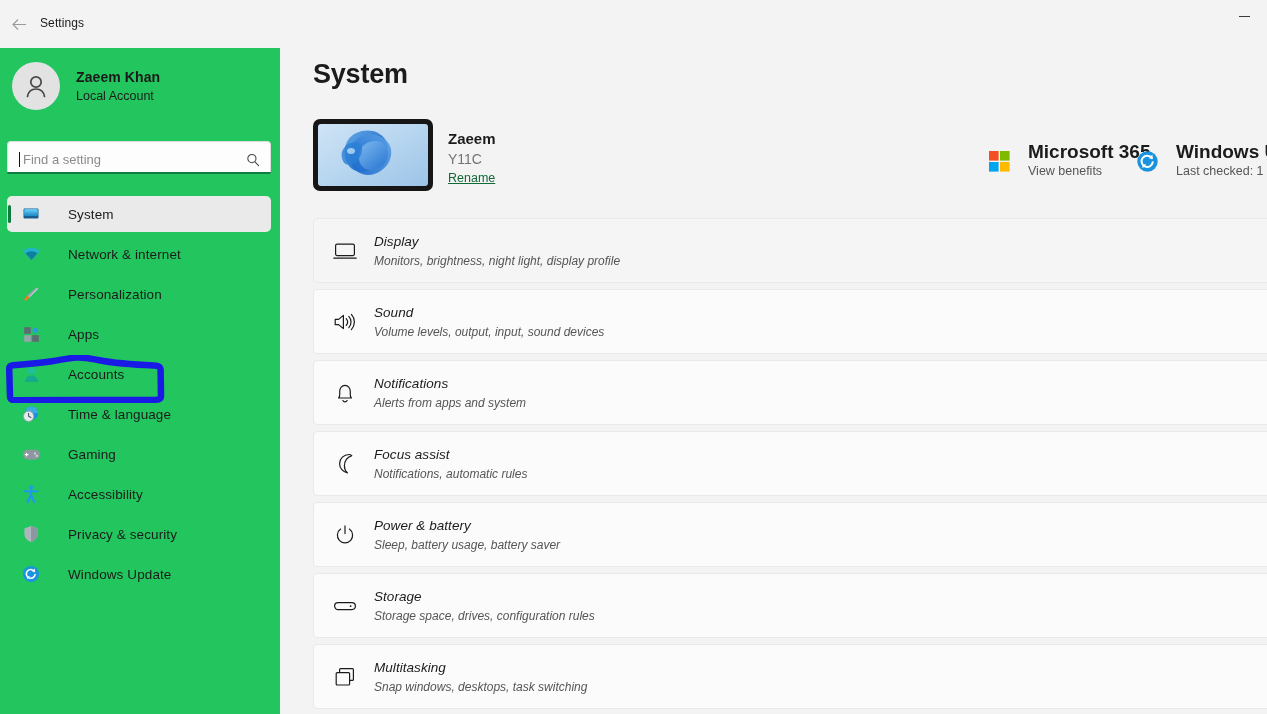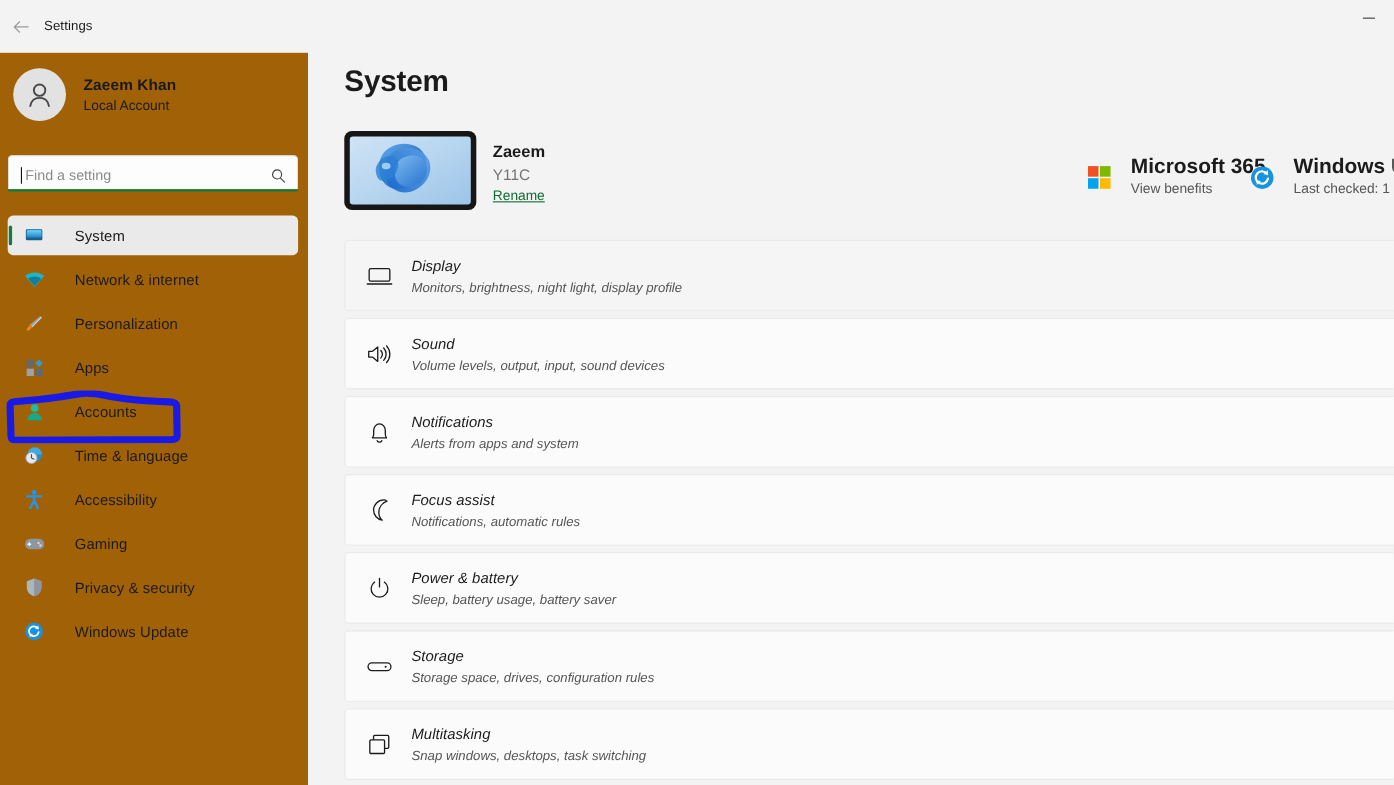--- a/index.html
+++ b/index.html
@@ -29,21 +29,21 @@
   #min-btn {
     position: absolute; right: 0px; top: 0px; width: 46px; height: 32px;
     display: flex; align-items: center; justify-content: center;
     color: #1b1b1b; font-size: 12px;
   }
   #min-btn .bar { width: 11px; height: 1px; background: #3a3a3a; }
 
   
   #sidebar {
     position: absolute; left: 0; top: 48px; width: 280px; height: 666px;
-    background: #a16207;
+    background: #22c55e;
   }
   #account {
     position: absolute; left: 10px; top: 7px; width: 265px; height: 62px;
     display: flex; align-items: center; border-radius: 5px;
   }
   #avatar {
     width: 48px; height: 48px; border-radius: 50%;
     background: #e2e2e2; margin-left: 2px;
     display: flex; align-items: center; justify-content: center;
     flex: 0 0 48px;
@@ -281,39 +281,39 @@
           <path d="M3 8.2 A6.6 6.6 0 0 1 16.2 8.2 Z" fill="#46b4e8" opacity=".75"></path>
           <circle cx="6.6" cy="11.3" r="5.1" fill="#e6eaee" stroke="#9aa3ab" stroke-width=".9"></circle>
           <path d="M6.6 8.3 L6.6 11.3 L8.9 12.5" stroke="#44515b" stroke-width="1.05" fill="none" stroke-linecap="round"></path>
         </svg>
       </span>
       <span class="nav-label">Time &amp; language</span>
     </div>
 
     <div class="nav-item">
       <span class="nav-icon">
-        <svg width="16" height="18" viewBox="0 0 16 18">
-          <circle cx="8" cy="2.6" r="2.1" fill="#2196f3"></circle>
-          <path d="M1.6 6.2 L14.4 6.2" stroke="#2196f3" stroke-width="2.1" stroke-linecap="round"></path>
-          <path d="M8 5.6 L8 10.4 M8 10 L4.6 17 M8 10 L11.4 17" stroke="#2196f3" stroke-width="2.1" fill="none" stroke-linecap="round"></path>
-        </svg>
-      </span>
-      <span class="nav-label">Accessibility</span>
-    </div>
-
-    <div class="nav-item">
-      <span class="nav-icon">
         <svg width="19" height="15" viewBox="0 0 19 15">
           <rect x="0.8" y="2.8" width="17.4" height="9.6" rx="4.8" fill="#8e979f"></rect>
           <path d="M4.6 6.2 L4.6 9 M3.2 7.6 L6 7.6" stroke="#fff" stroke-width="1.1" stroke-linecap="round"></path>
           <circle cx="13" cy="6.6" r="1.15" fill="#cfd5da"></circle>
           <circle cx="14.8" cy="9" r="1.15" fill="#cfd5da"></circle>
         </svg>
       </span>
       <span class="nav-label">Gaming</span>
+    </div>
+
+    <div class="nav-item">
+      <span class="nav-icon">
+        <svg width="16" height="18" viewBox="0 0 16 18">
+          <circle cx="8" cy="2.6" r="2.1" fill="#2196f3"></circle>
+          <path d="M1.6 6.2 L14.4 6.2" stroke="#2196f3" stroke-width="2.1" stroke-linecap="round"></path>
+          <path d="M8 5.6 L8 10.4 M8 10 L4.6 17 M8 10 L11.4 17" stroke="#2196f3" stroke-width="2.1" fill="none" stroke-linecap="round"></path>
+        </svg>
+      </span>
+      <span class="nav-label">Accessibility</span>
     </div>
 
     <div class="nav-item">
       <span class="nav-icon">
         <svg width="16" height="18" viewBox="0 0 16 18">
           <path d="M8 1 L14.6 3.5 L14.6 9 C14.6 13.1 11.6 15.9 8 17 C4.4 15.9 1.4 13.1 1.4 9 L1.4 3.5 Z" fill="#aeb6bd"></path>
           <path d="M8 1 L14.6 3.5 L14.6 9 C14.6 13.1 11.6 15.9 8 17 Z" fill="#8e979f"></path>
         </svg>
       </span>
       <span class="nav-label">Privacy &amp; security</span>

